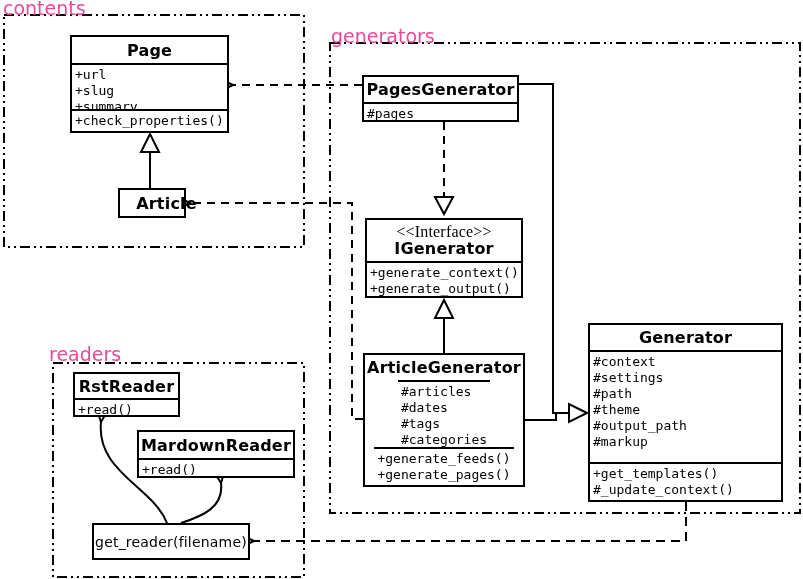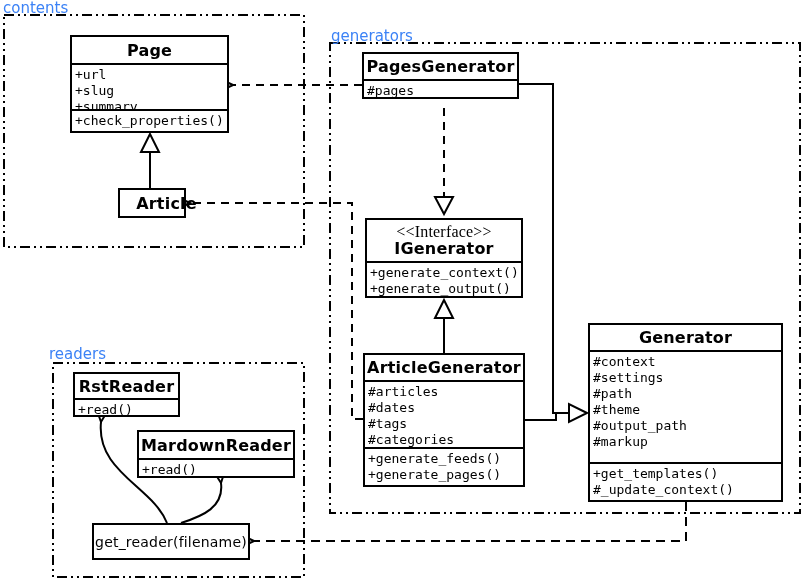--- a/index.html
+++ b/index.html
@@ -2,21 +2,21 @@
 <html><head>
 <meta charset="utf-8">
 <style>
   html,body{margin:0;padding:0;background:#ffffff;}
   .stage{
     position:relative;width:803px;height:579px;background:#ffffff;overflow:hidden;
     font-family:"DejaVu Sans","Liberation Sans",sans-serif;color:#000;
   }
   .stage svg.wires{position:absolute;left:0;top:0;z-index:0;}
   .pkg-label{
-    position:absolute;z-index:2;font-size:15px;line-height:15px;color:#3b82f6;text-align:center;
+    position:absolute;z-index:2;font-size:19px;line-height:15px;color:#ec4899;text-align:center;
   }
   .uml-class{
     position:absolute;z-index:1;background:#ffffff;border:2px solid #000;
     box-sizing:border-box;display:flex;flex-direction:column;
   }
   .uml-title{
     flex:none;font-weight:bold;font-size:16px;
     display:flex;flex-direction:column;align-items:center;justify-content:center;
     letter-spacing:0.2px;
   }
@@ -85,39 +85,39 @@
       </div>
     <div class="compartment" style="flex:none;">
         <div class="member">+check_properties()</div>
       </div>
   </div>
 
   <div class="uml-class" style="left:118px;top:188px;width:68px;height:30px;padding-left:29px;">
     <div class="uml-title" style="height:100%;">Article</div>
   </div>
 
-  <div class="uml-class" style="left:362px;top:52px;width:157px;height:47px;">
+  <div class="uml-class" style="left:362px;top:75px;width:157px;height:47px;">
     <div class="uml-title" style="height:25px;">PagesGenerator</div>
     <div class="compartment">
         <div class="member">#pages</div>
       </div>
   </div>
 
   <div class="uml-class" style="left:365px;top:218px;width:158px;height:80px;">
     <div class="uml-title" style="height:41px;">
       <span class="stereotype">&lt;&lt;Interface&gt;&gt;</span>
       <span>IGenerator</span>
     </div>
     <div class="compartment">
         <div class="member">+generate_context()</div>
         <div class="member">+generate_output()</div>
       </div>
   </div>
 
-  <div class="uml-class" style="left:363px;top:353px;width:162px;height:134px;">
+  <div class="uml-class" style="left:363px;top:353px;width:162px;height:134px;align-items:center;">
     <div class="uml-title" style="height:25px;">ArticleGenerator</div>
     <div class="compartment">
         <div class="member">#articles</div>
         <div class="member">#dates</div>
         <div class="member">#tags</div>
         <div class="member">#categories</div>
       </div>
     <div class="compartment" style="flex:none;">
         <div class="member">+generate_feeds()</div>
         <div class="member">+generate_pages()</div>

